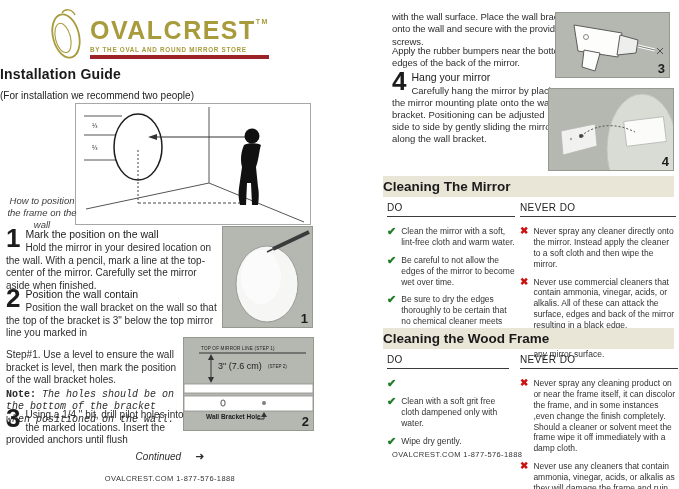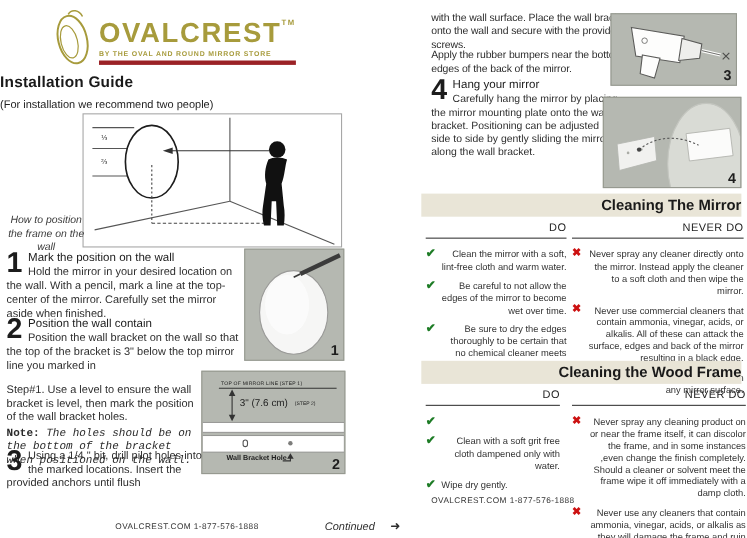--- a/index.html
+++ b/index.html
@@ -26,43 +26,43 @@
   .diagram-caption{position:absolute;left:4px;top:195px;width:76px;text-align:center;
                    font-style:italic;font-size:9.5px;color:#3d3d3d;line-height:1.25;}
   
   .step{position:absolute;}
   .step-num{float:left;font-size:26px;font-weight:bold;line-height:0.85;margin-right:5px;color:#1c1c1c;}
   .step-head{font-weight:normal;font-size:10.5px;color:#1c1c1c;padding-top:1px;}
   .step-body{font-size:10px;line-height:1.26;margin-top:2px;color:#2e2e2e;}
   .note b{font-style:normal;}
   .note{font-size:10px;line-height:1.26;margin-top:2px;font-family:Liberation Mono, monospace;}
   .note .note-text{font-style:italic;}
-  .continued{position:absolute;left:0;top:472px;width:340px;text-align:right;
-             font-style:italic;font-size:10px;color:#2e2e2e;padding-left:24px;}
+  .continued{position:absolute;left:0;top:450px;width:340px;text-align:center;
+             font-style:italic;font-size:10px;color:#2e2e2e;}
   .arrow-glyph{font-style:normal;margin-left:14px;font-size:11px;}
   .footer{font-size:7.5px;letter-spacing:0.4px;color:#333;}
   .footer-left{position:absolute;left:0;top:474px;width:340px;text-align:center;}
   .footer-right{position:absolute;left:9px;top:450px;}
   
   .fig{position:absolute;background:#b5b8b1;border:1px solid #969990;overflow:hidden;}
   .fig-label{position:absolute;right:4px;bottom:1px;font-size:13px;font-weight:bold;color:#1d1d1d;}
   .fig1{left:222px;top:226px;width:89px;height:100px;}
   .fig2{left:183px;top:337px;width:129px;height:92px;}
   .fig3{left:172px;top:12px;width:113px;height:64px;}
   .fig4{left:165px;top:88px;width:124px;height:81px;}
   .fig2-toplabel{position:absolute;left:17px;top:8px;font-size:4.6px;color:#222;letter-spacing:0.2px;}
   .fig2-measure{position:absolute;left:34px;top:23px;font-size:9px;color:#222;}
   .fig2-step2{position:absolute;left:84px;top:26px;font-size:4.6px;color:#222;}
   .fig2-holelabel{position:absolute;left:22px;top:75px;font-size:6.5px;font-weight:bold;color:#1d1d1d;}
   
   .rp-par{position:absolute;font-size:9.5px;line-height:1.3;color:#2e2e2e;width:181px;left:9px;letter-spacing:-0.1px;}
   
   .section-bar{position:absolute;left:0;width:291px;height:21px;background:#e9e5d7;}
-  .section-title{text-align:right;font-size:13.5px;font-weight:bold;color:#1a1a1a;line-height:21px;}
-  .col{position:absolute;text-align:right;}
+  .section-title{text-align:left;font-size:13.5px;font-weight:bold;color:#1a1a1a;line-height:21px;}
+  .col{position:absolute;}
   .col-head{font-size:10px;color:#222;letter-spacing:0.4px;border-bottom:1.5px solid #3a3a3a;
             padding-bottom:3px;margin-bottom:9px;}
   .item{display:flex;gap:5px;margin-bottom:7px;font-size:8.5px;line-height:1.28;color:#333;}
   .check{color:#1e7c26;font-weight:bold;font-size:11px;line-height:1;flex:0 0 auto;}
   .xmark{color:#cc1111;font-weight:bold;font-size:10px;line-height:1;flex:0 0 auto;}
 </style>
 </head>
 <body>
 
 <div id="root">

